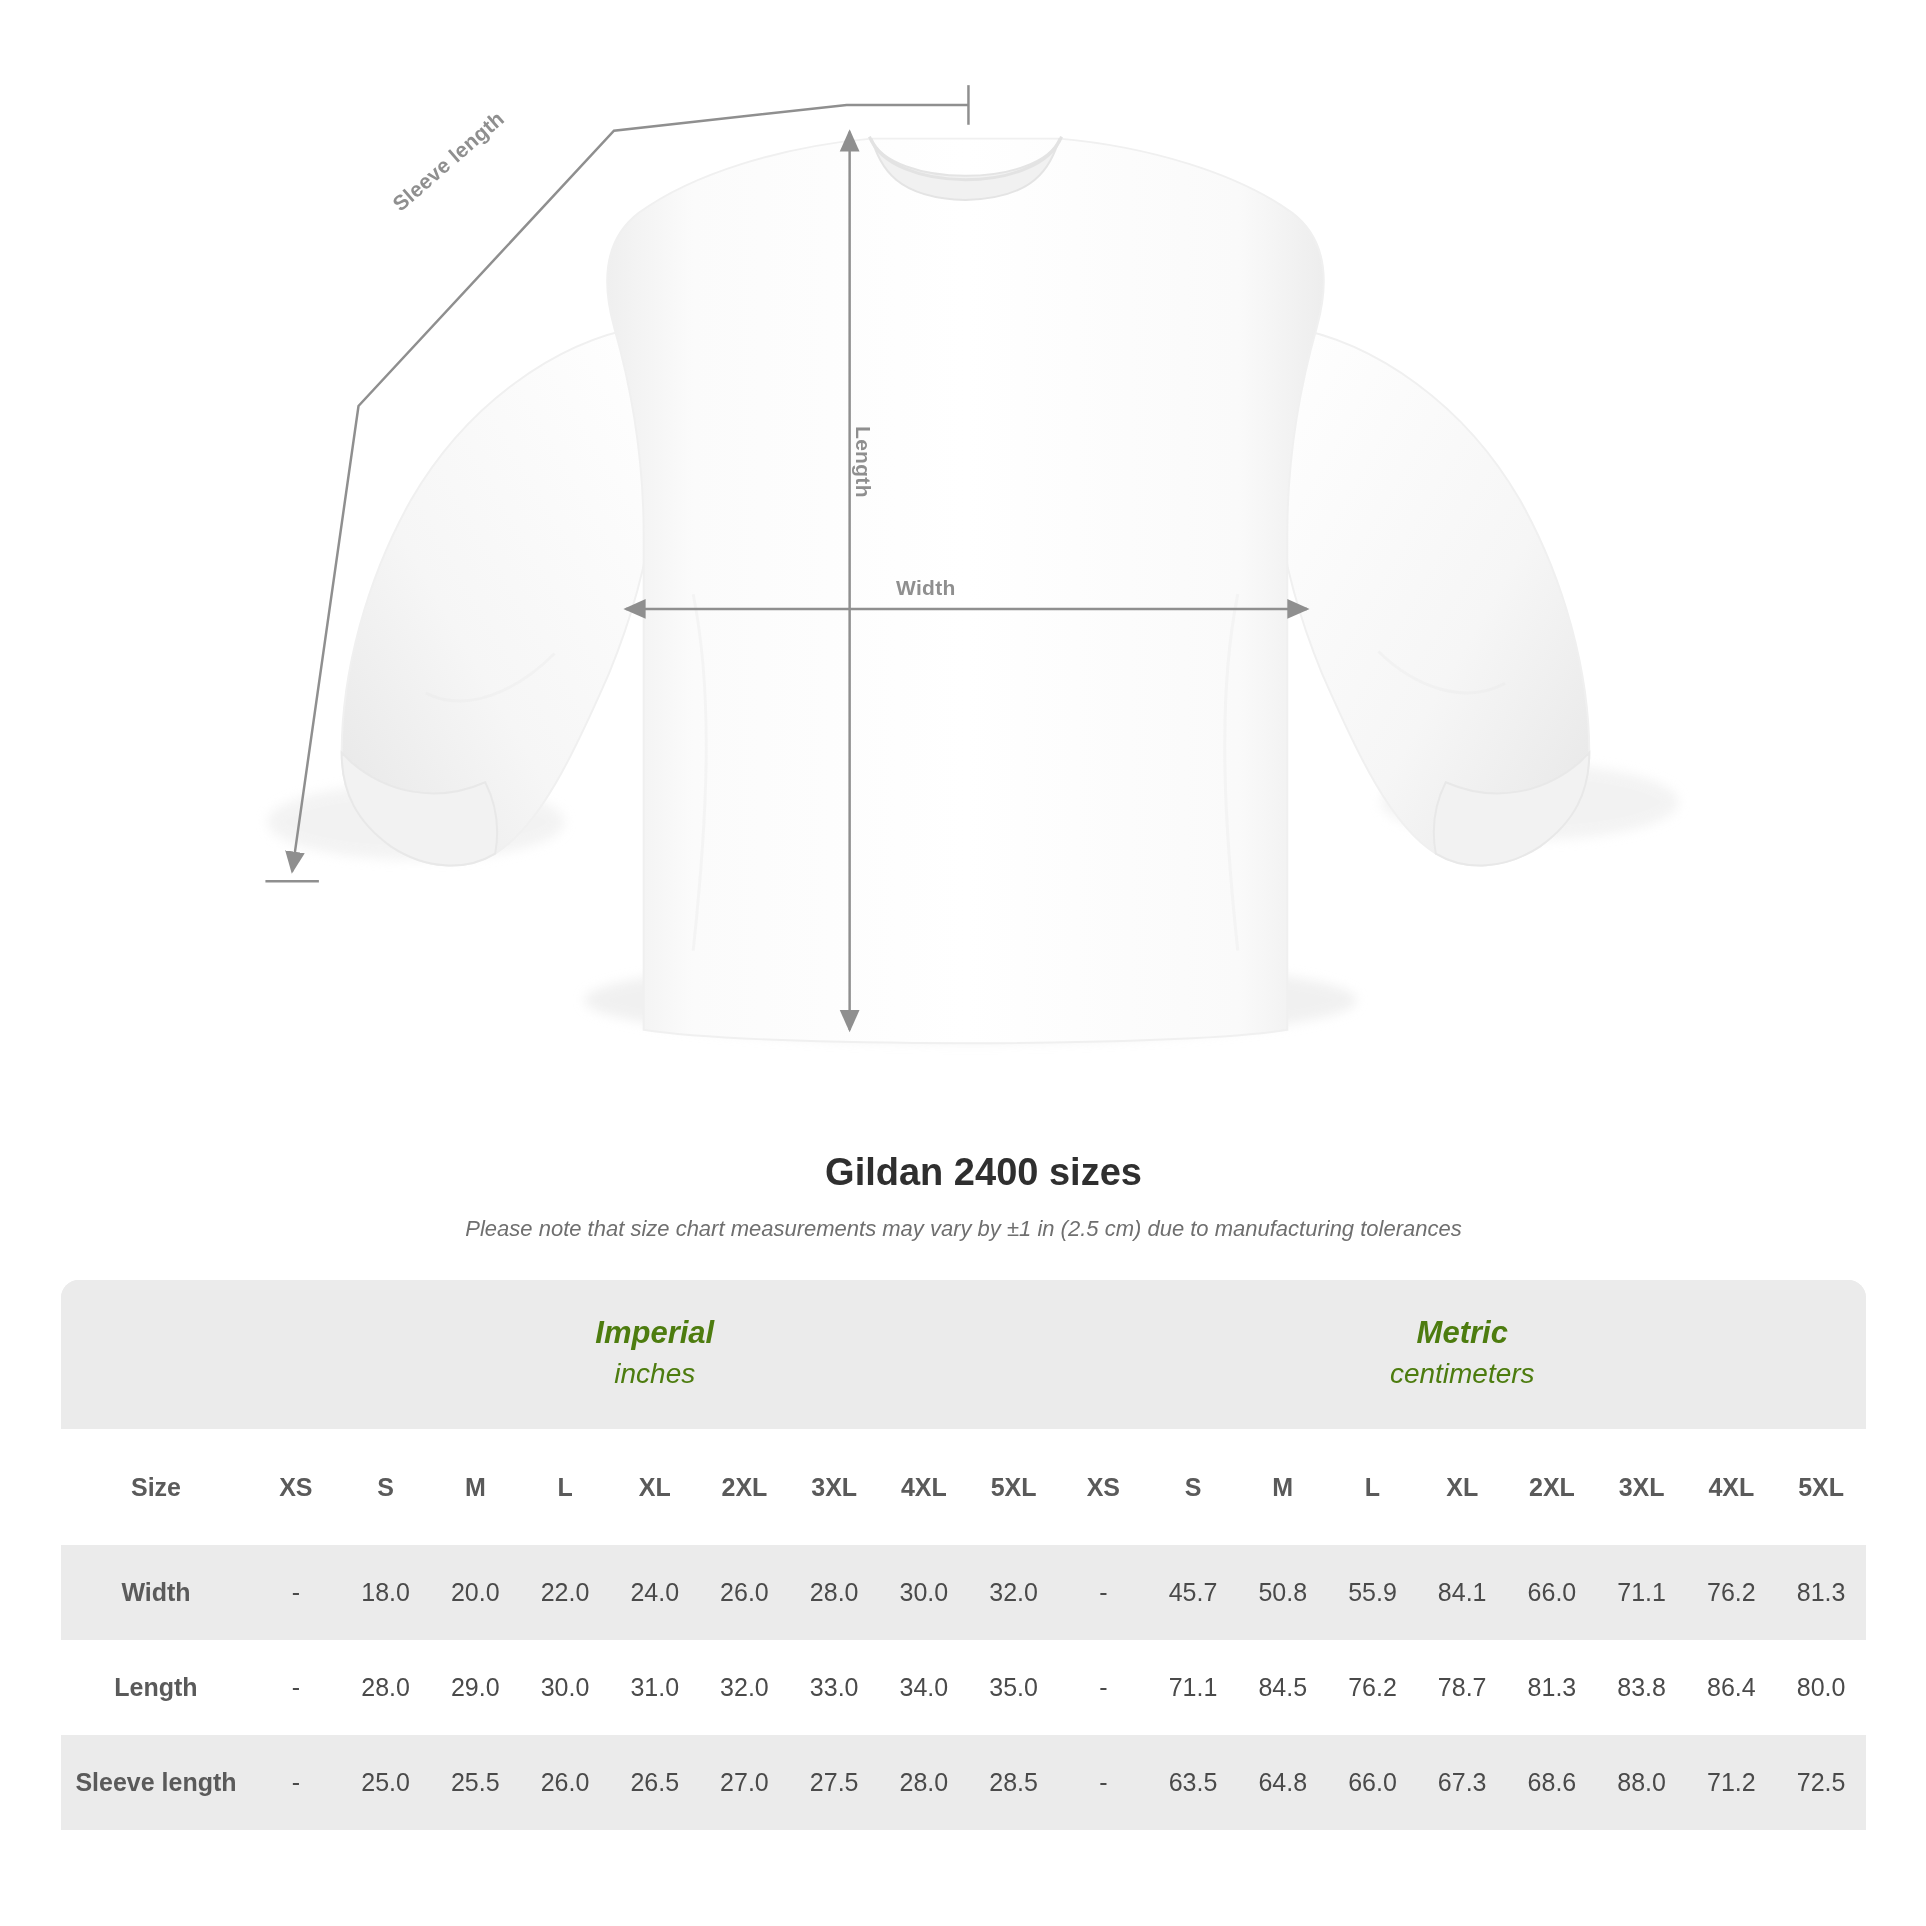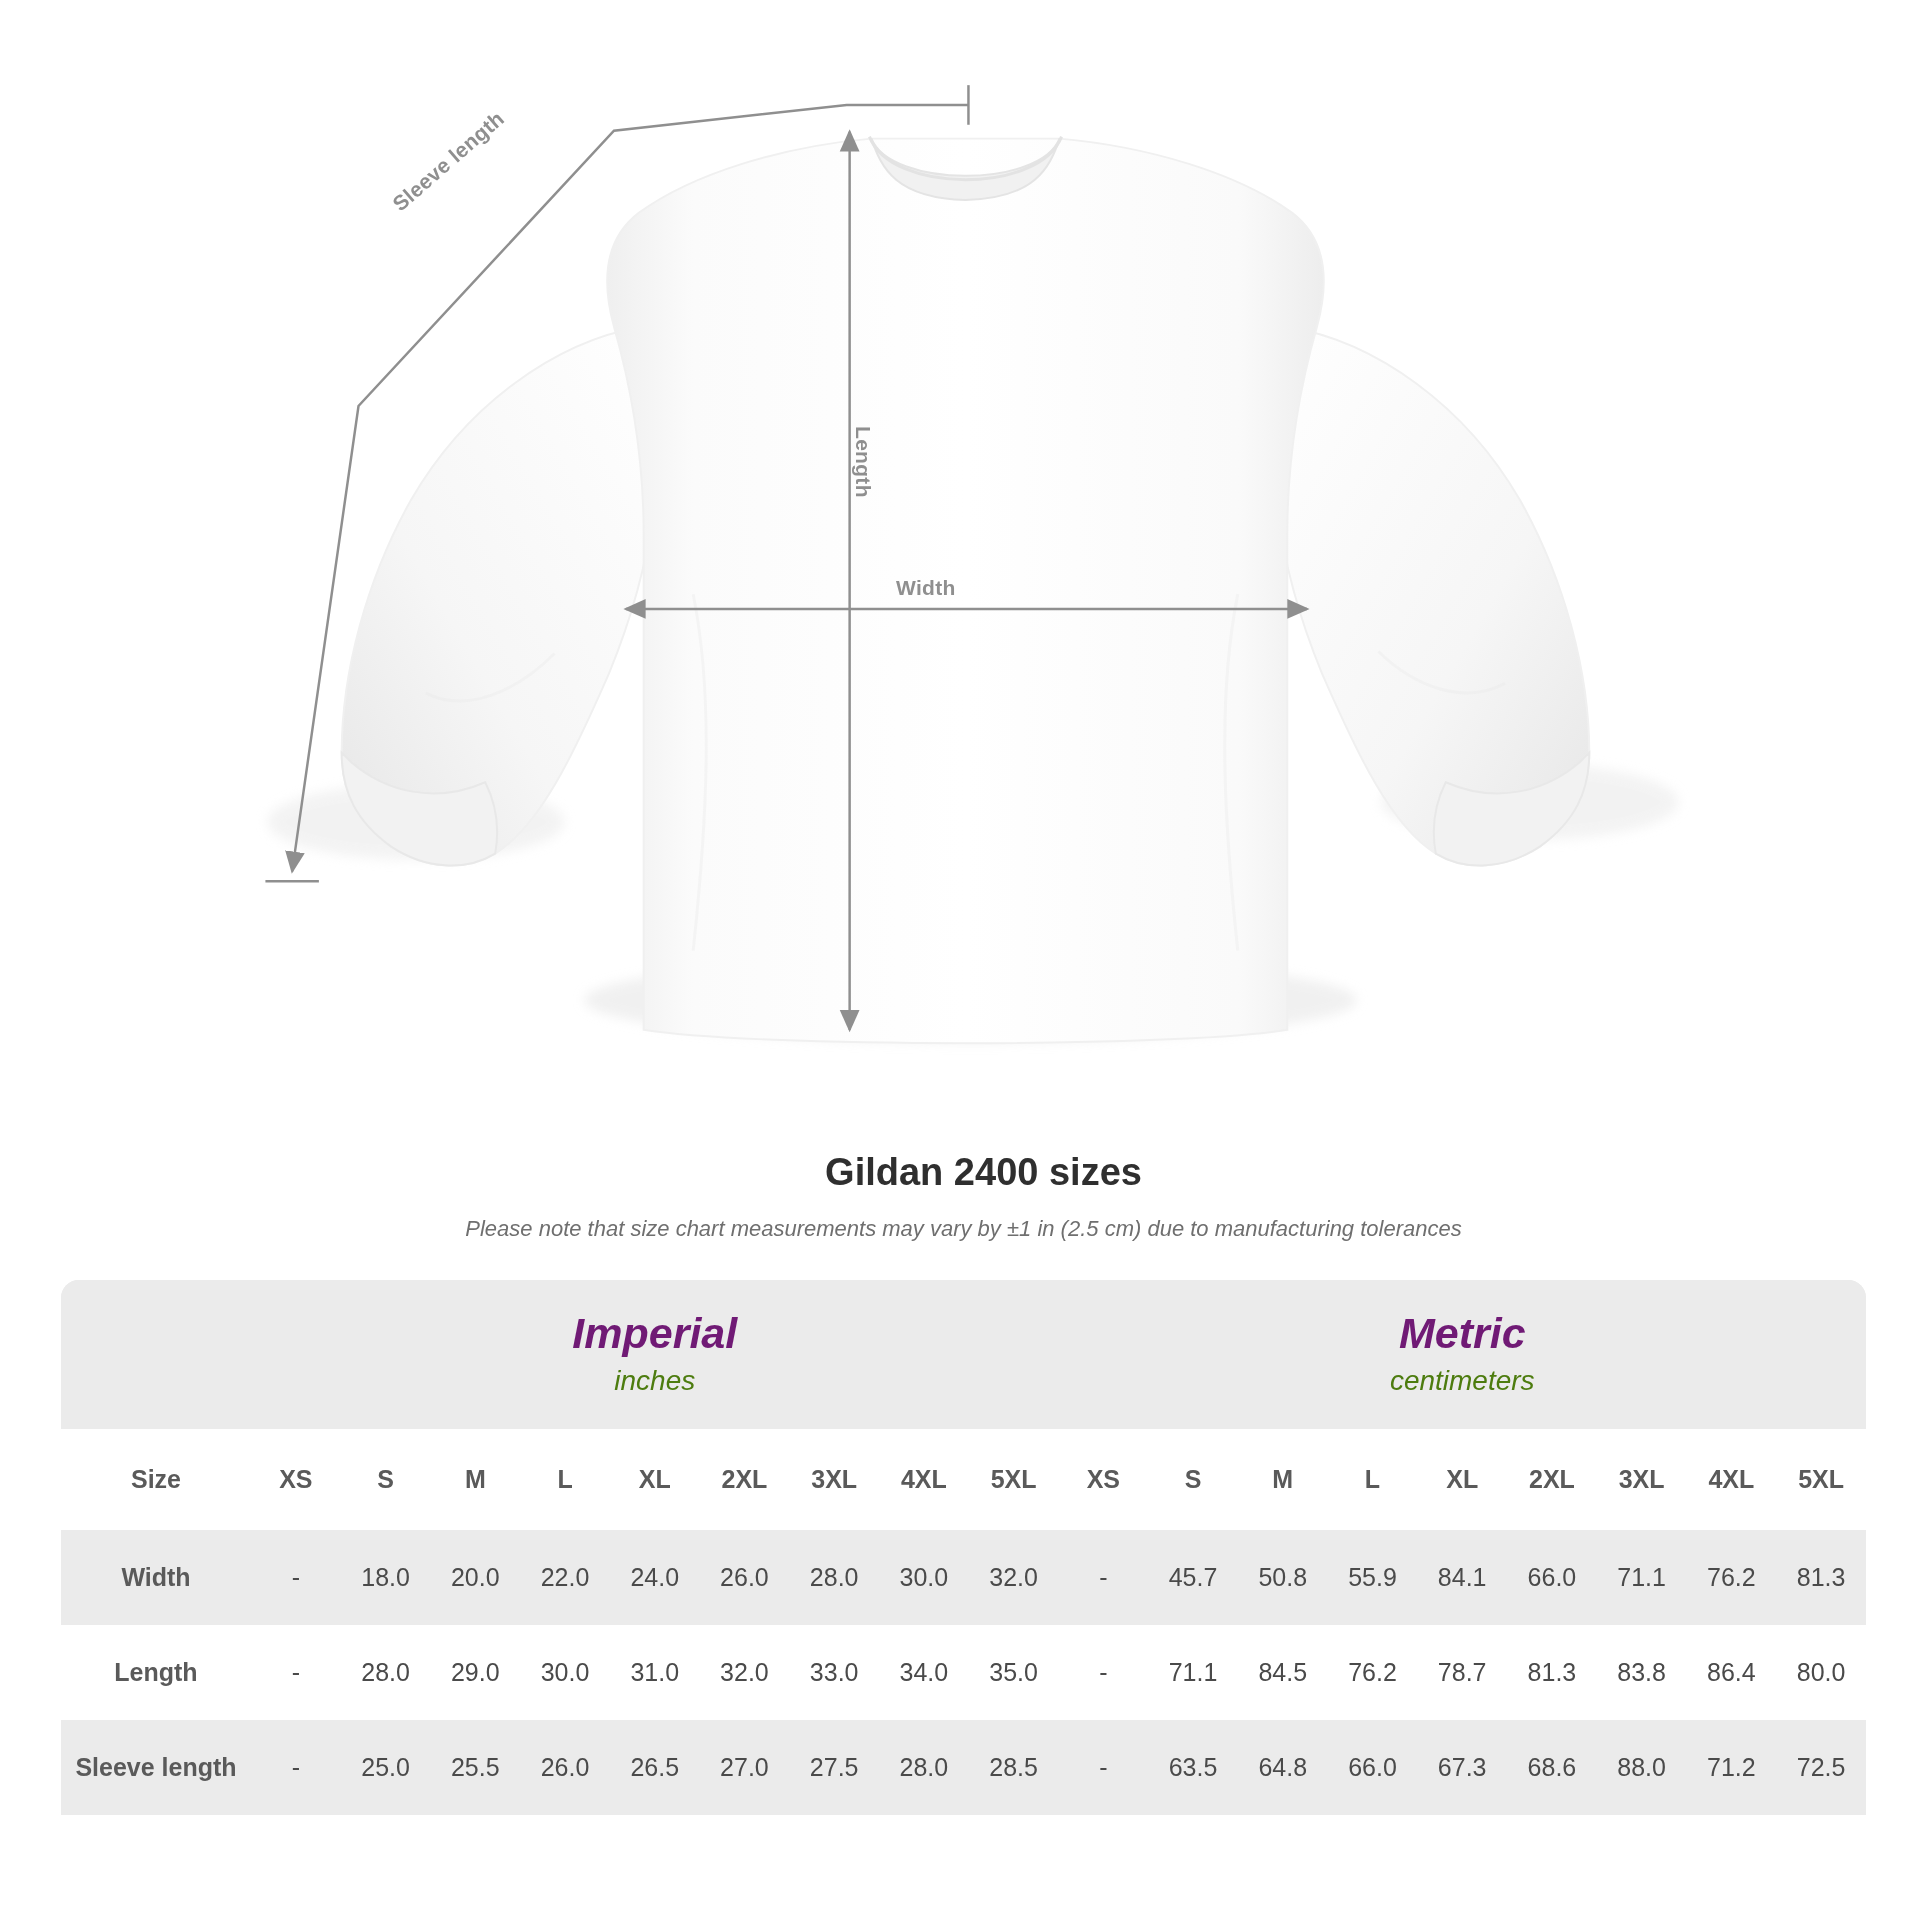--- a/index.html
+++ b/index.html
@@ -77,35 +77,35 @@
     padding: 0;
     border: none;
   }
   
   .unit-row td {
     height: 149px;
     background: #ebebeb;
     vertical-align: middle;
   }
   .unit-name {
-    font-size: 43px;
+    font-size: 31px;
     font-weight: bold;
     font-style: italic;
-    color: #701a75;
+    color: #4d7c0f;
     line-height: 1.25;
   }
   .unit-sub {
     font-size: 28px;
     font-style: italic;
     color: #4d7c0f;
     line-height: 1.5;
   }
   
   .size-row th {
-    height: 101px;
+    height: 116px;
     background: #ffffff;
     font-size: 26px;
     font-weight: bold;
     color: #5a5a5a;
     vertical-align: middle;
     border-left: 2px solid #ebebeb;
   }
   .size-row th:first-child { border-left: none; }
   .row-label {
     font-size: 26px;

